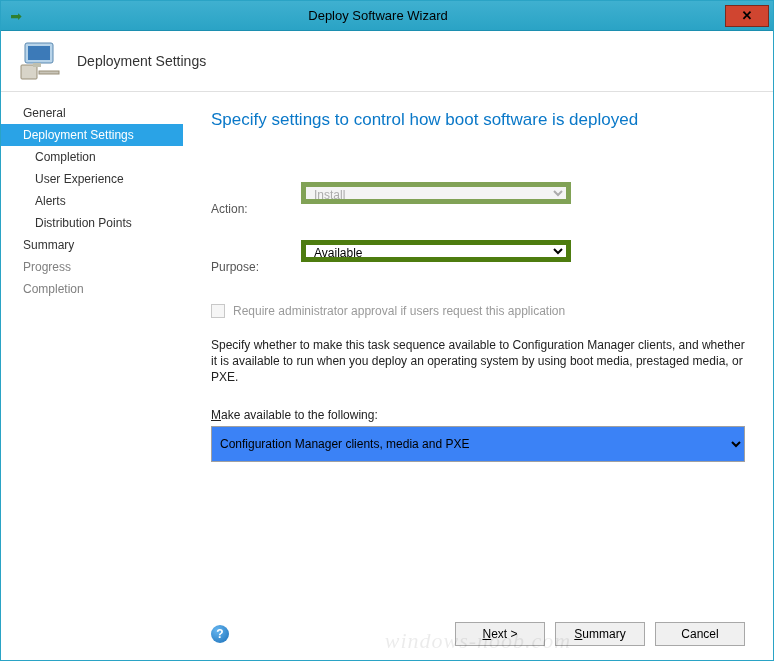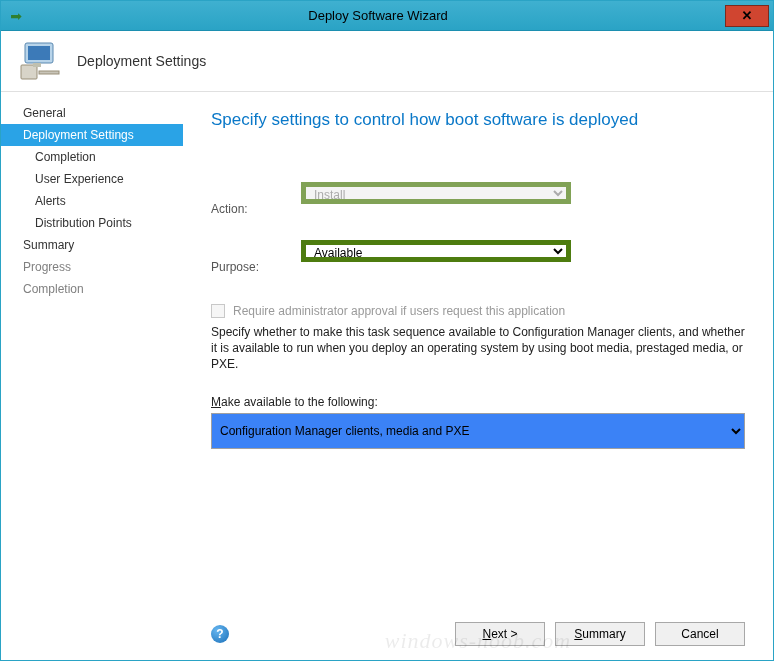--- a/index.html
+++ b/index.html
@@ -124,21 +124,21 @@
     color: #9a9a9a;
     font-size: 12px;
   }
   .chk-row .chk {
     width: 14px;
     height: 14px;
     border: 1px solid #c8c8c8;
     background: #f6f6f6;
   }
   .desc {
-    margin-top: 6px;
+    margin-top: 19px;
     color: #222;
     font-size: 12px;
     line-height: 1.35;
   }
   .avail-lbl {
     margin-top: 22px;
     font-size: 12px;
     color: #222;
   }
   .avail-lbl .u { text-decoration: underline; }

